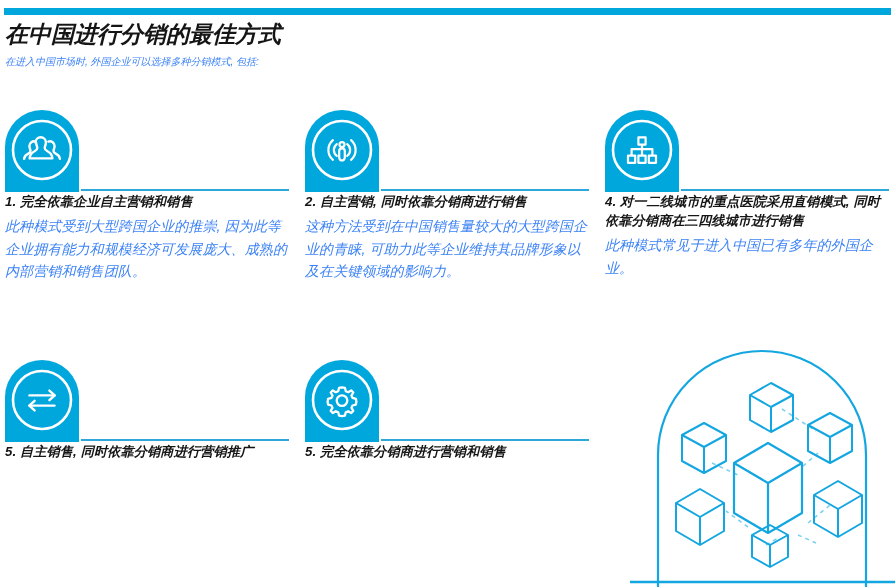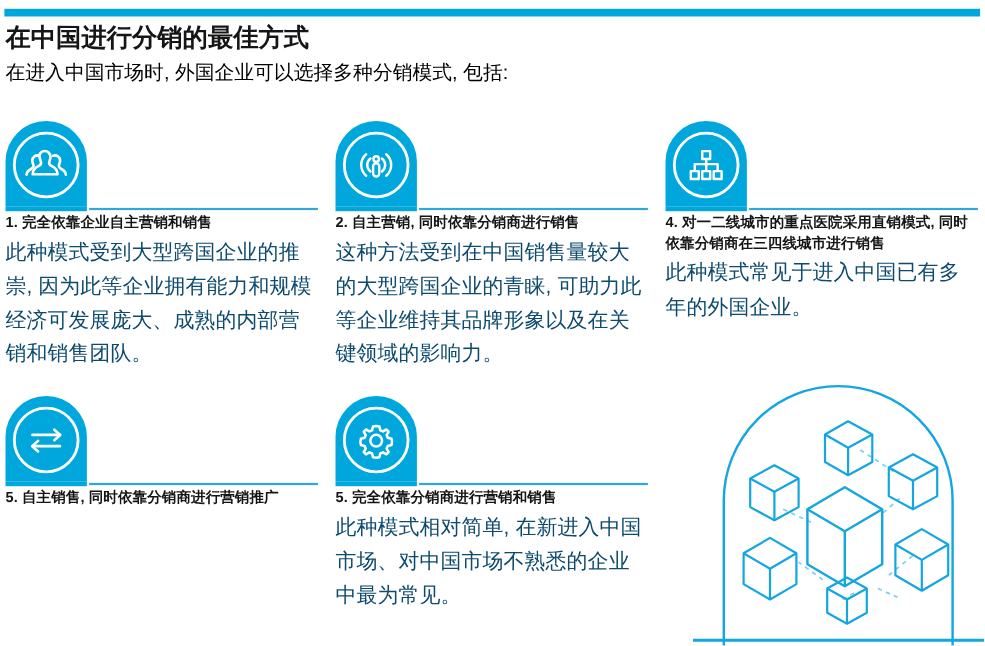--- a/index.html
+++ b/index.html
@@ -4,35 +4,35 @@
 <style>
   html,body{margin:0;padding:0;}
   body{
     width:895px;height:587px;
     background:#ffffff;
     font-family:"Liberation Sans","DejaVu Sans",sans-serif;
     color:#231f20;
     overflow:hidden;
     position:relative;
   }
-  .page{position:relative;width:895px;height:587px;}
+  .page{position:relative;width:895px;height:587px;font-style:italic;}
 
   
   .top-rule{
     position:absolute;left:4px;top:8px;width:887px;height:7px;
     background:#00a7dd;
   }
   .page-title{
     position:absolute;left:5px;top:22px;
     font-size:23px;font-weight:bold;letter-spacing:0px;
     color:#151515;line-height:1.1;white-space:nowrap;
   }
   .page-subtitle{
     position:absolute;left:5px;top:56px;
-    font-size:18px;color:#000000;line-height:1.2;white-space:nowrap;
+    font-size:10px;color:#3b82f6;line-height:1.2;white-space:nowrap;
   }
 
   
   .card{position:absolute;width:284px;}
   .card.c1{left:5px;}
   .card.c2{left:305px;}
   .card.c3{left:605px;}
   .card.r1{top:110px;}
   .card.r2{top:360px;}
 
@@ -51,21 +51,21 @@
   .rule-row .line{
     position:absolute;left:76px;top:1px;width:208px;height:1.6px;background:#2ea8da;
   }
 
   .card-heading{
     font-size:13.2px;font-weight:bold;line-height:1.45;color:#151515;
     letter-spacing:0.1px;
   }
   .card-body{
     margin-top:4px;
-    font-size:19px;line-height:1.62;color:#0c4a6e;
+    font-size:14px;line-height:1.62;color:#3b82f6;
     letter-spacing:0.1px;
   }
 
   
   .deco{
     position:absolute;left:630px;top:345px;width:265px;height:242px;
     overflow:hidden;
   }
   .deco svg{display:block;}
 </style>
@@ -170,21 +170,20 @@
           <path d="M37 27.3l2.9.5.9 3.4 2.4 1 3-1.8 2.1 2.1-1.8 3 1 2.4 3.4.9.5 2.9-.5 2.9-3.4.9-1 2.4 1.8 3-2.1 2.1-3-1.8-2.4 1-.9 3.4-2.9.5-2.9-.5-.9-3.4-2.4-1-3 1.8-2.1-2.1 1.8-3-1-2.4-3.4-.9-.5-2.9.5-2.9 3.4-.9 1-2.4-1.8-3 2.1-2.1 3 1.8 2.4-1 .9-3.4z"></path>
           <circle cx="37" cy="40.6" r="5.3"></circle>
         </g>
       </svg>
     </div>
     <div class="rule-row">
       <div class="stub"></div>
       <div class="line"></div>
     </div>
     <div class="card-heading">5. 完全依靠分销商进行营销和销售</div>
-    <div class="card-body">此种模式相对简单, 在新进入中国市场、对中国市场不熟悉的企业中最为常见。</div>
   </div>
 
   <div class="deco">
     <svg width="265" height="242" viewBox="0 0 265 242">
 
       <path d="M28 242V110a104 104 0 0 1 104-104 104 104 0 0 1 104 104v132" fill="none" stroke="#13a6e0" stroke-width="2.2"></path>
       <path d="M0 237h265" fill="none" stroke="#13a6e0" stroke-width="2.6"></path>
 
       <g stroke="#7fd0f0" stroke-width="1.6" stroke-dasharray="4 4" fill="none">
         <path d="M152 64 L186 86"></path>

